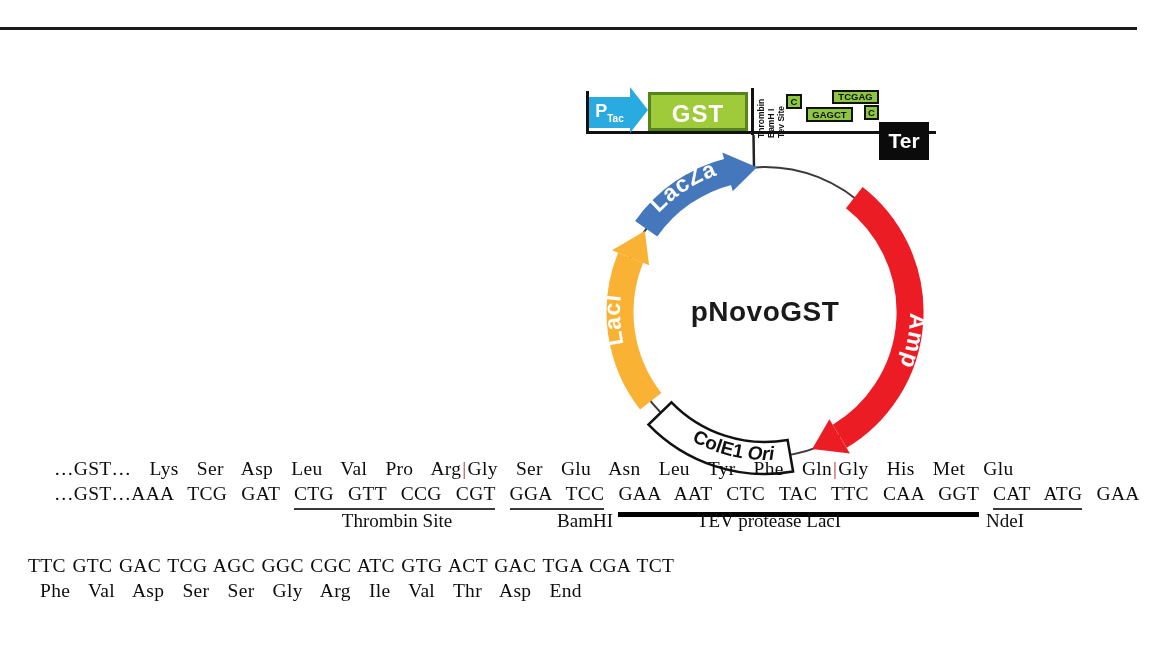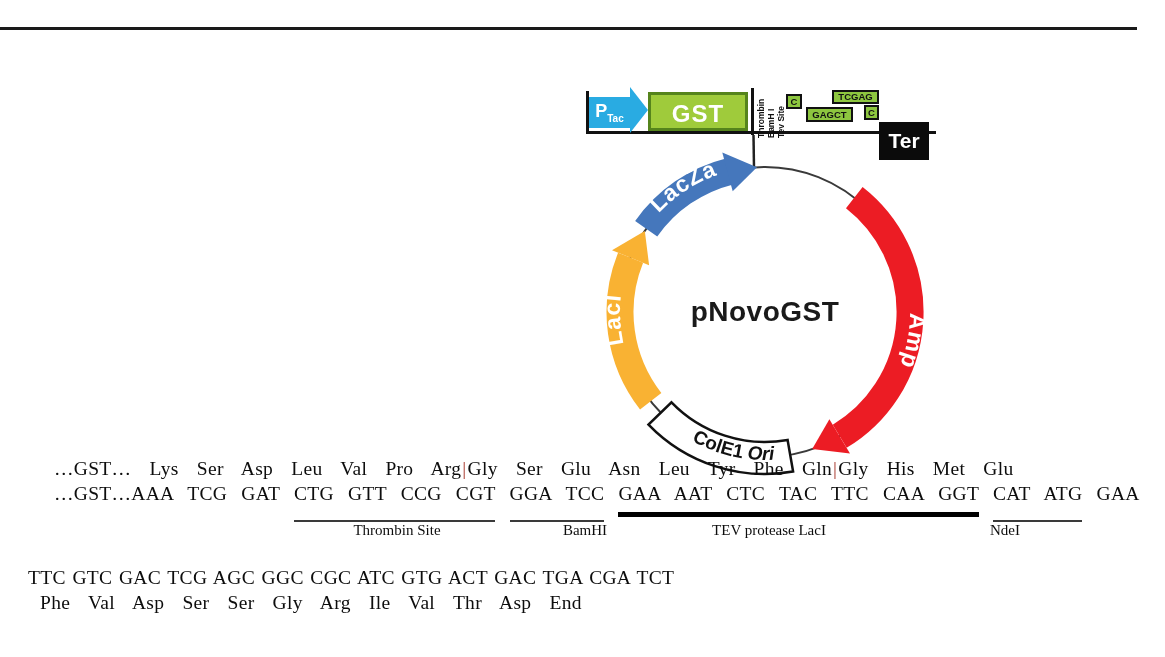--- a/index.html
+++ b/index.html
@@ -48,23 +48,23 @@
   
   .seq { position: absolute; left: 28px; top: 456px; width: 1130px; color: #0d0d0d;
     font-family: "Liberation Serif", serif; font-size: 19.5px; white-space: nowrap; }
   .seq-line { line-height: 25px; }
   .seq-aa  { word-spacing: 13px; letter-spacing: 0.3px; }
   .seq-nt1 { word-spacing: 9px;  letter-spacing: 0.3px; }
   .seq-nt2 { word-spacing: 1.5px; letter-spacing: 0.3px; }
   .indent-a { padding-left: 26px; }
   .indent-b { padding-left: 12px; }
   .aa-sep { color: #a93b30; padding: 0 1px; }
-  .u-thin  { border-bottom: 2px solid #3a3a3a; padding-bottom: 16px; text-align: center; }
+  .u-thin  { border-bottom: 2px solid #3a3a3a; padding-bottom: 4px; text-align: center; }
   .u-thick { border-bottom: 5px solid #000;    padding-bottom: 8px; }
-  .site-row { position: relative; height: 27px; margin-top: 16px; font-size: 15px; }
+  .site-row { position: relative; height: 27px; margin-top: 4px; font-size: 19px; }
   .site-row span { position: absolute; transform: translateX(-50%); white-space: nowrap; }
   .lbl-thrombin { left: 369px; }
   .lbl-bamhi    { left: 557px; }
   .lbl-tev      { left: 741px; }
   .lbl-ndei     { left: 977px; }
   .gap-row { height: 16px; }
 </style>
 </head>
 <body>
 

